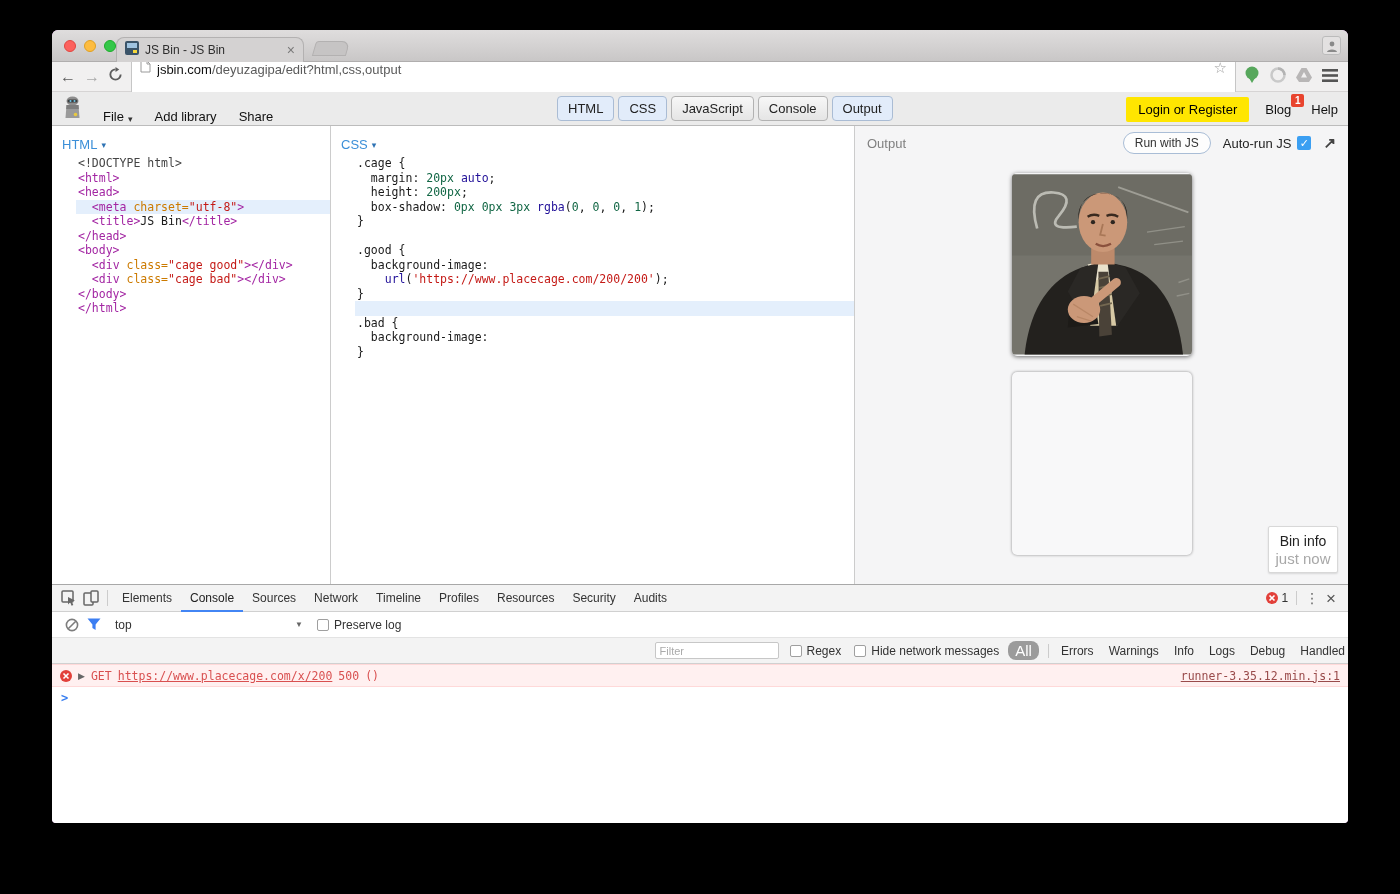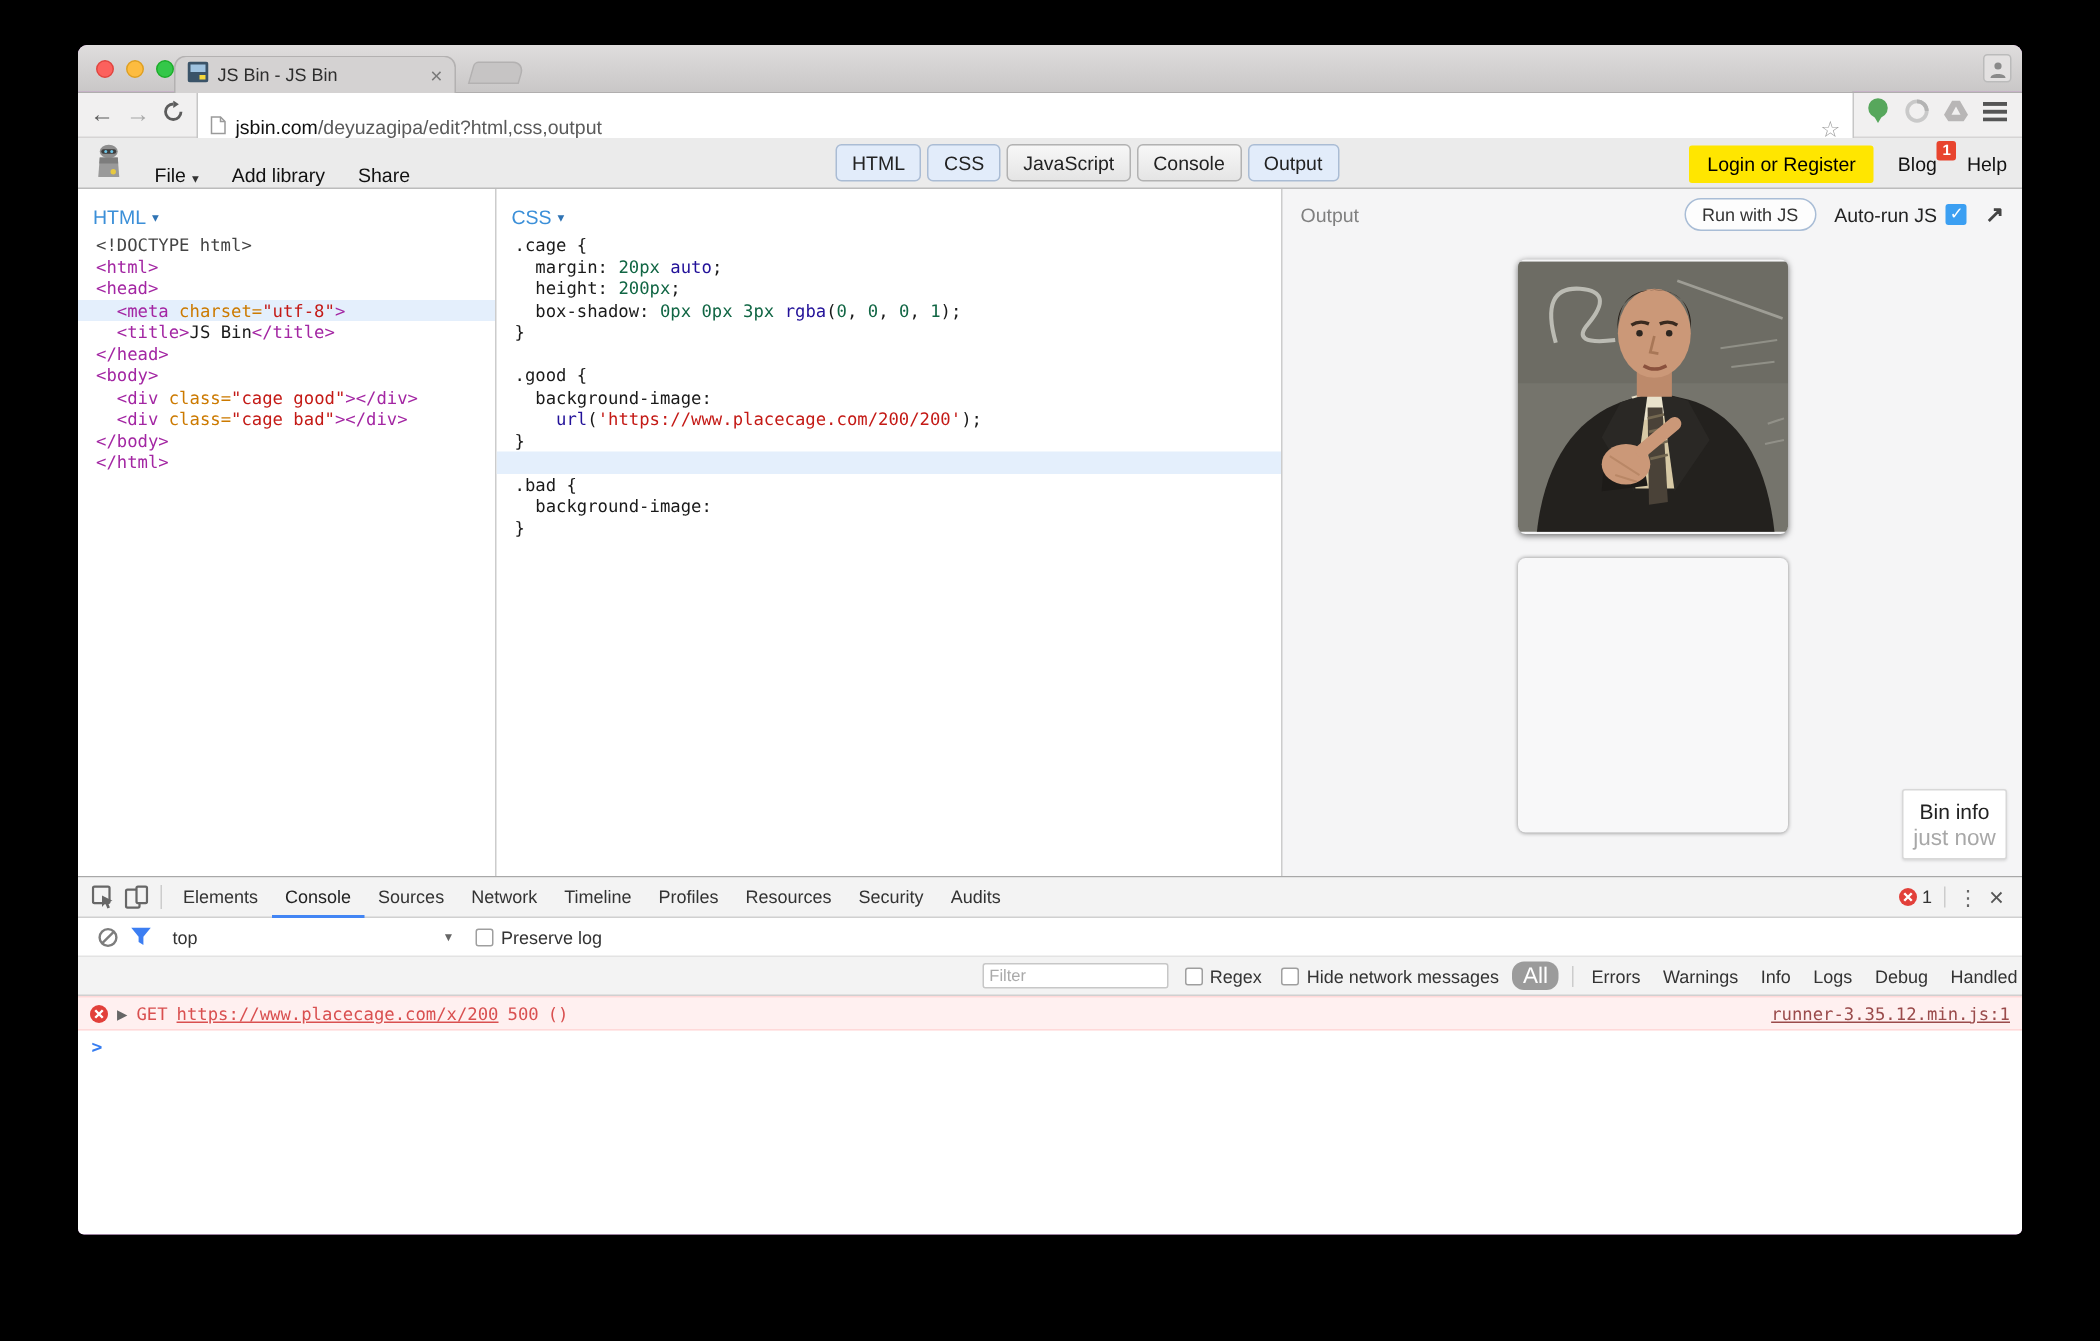--- a/index.html
+++ b/index.html
@@ -17,21 +17,21 @@
   .tab { position:absolute; left:64px; top:7px; width:188px; height:25px; background:#d4d2d2; border:1px solid #b3b1b1; border-bottom:none; border-radius:8px 8px 0 0; display:flex; align-items:center; padding:0 8px; gap:6px; }
   .tab-title { font-size:12px; color:#2e2e2e; flex:1; white-space:nowrap; overflow:hidden; }
   .tab-close { font-size:14px; color:#7a7a7a; line-height:1; cursor:default; }
   .newtab { position:absolute; left:262px; top:11px; width:34px; height:15px; background:#c6c4c4; border:1px solid #b3b1b1; border-radius:3px 8px 0 0; transform:skewX(-16deg); }
   .profile { position:absolute; right:7px; top:6px; width:19px; height:19px; background:#e3e1e1; border:1px solid #bbb; border-radius:3px; display:flex; align-items:center; justify-content:center; }
 
   
   .addrrow { height:30px; flex:0 0 30px; background:#f1f0f0; border-bottom:1px solid #d6d4d4; display:flex; align-items:center; padding:0 8px; gap:8px; }
   .navbtn { font-size:16px; line-height:1; color:#5c5c5c; }
   .navbtn.fwd { color:#a9a9a9; }
-  .addressbar { flex:1; height:22px; background:#fff; border:1px solid #c6c6c6; border-radius:4px; display:flex; align-items:flex-start; padding:18px 8px; gap:6px; }
+  .addressbar { flex:1; height:22px; background:#fff; border:1px solid #c6c6c6; border-radius:4px; display:flex; align-items:flex-end; padding:18px 8px; gap:6px; }
   .url { font-size:13px; white-space:nowrap; overflow:hidden; flex:1; }
   .url .domain { color:#111; }
   .url .path { color:#5a5a5a; }
   .star { font-size:15px; color:#a0a0a0; }
   .extensions { display:flex; align-items:center; gap:10px; padding-right:2px; }
 
   
   .jsbin-toolbar { position:relative; height:34px; flex:0 0 34px; background:#ebebeb; border-bottom:1px solid #bcbcbc; display:flex; align-items:center; padding-left:12px; gap:22px; font-size:13px; color:#111; }
   .menu-item { display:flex; align-items:flex-end; gap:4px;margin-top:15px; }
   .caret { font-size:9px; color:#333; }
@@ -45,21 +45,21 @@
 
   
   .editors { flex:0 0 458px; display:flex; background:#fff; overflow:hidden; }
   .panel { position:relative; overflow:hidden; }
   .panel.html { width:278px; }
   .panel.css { width:524px; border-left:1px solid #cccccc; }
   .panel.output { flex:1; border-left:1px solid #cccccc; background:#f5f5f6; }
   .panel-label { padding:11px 0 4px 10px; font-size:13px; color:#3b8fd8; display:flex; align-items:center; gap:4px; }
   .panel-label .caret { color:#2f73b4; }
   .code { font-family:"DejaVu Sans Mono", monospace; font-size:11.5px; line-height:14.5px; color:#1a1a1a; }
-  .code-line { white-space:pre; padding-left:12px; min-height:14.5px; }
+  .code-line { white-space:pre; padding-left:2px; min-height:14.5px;margin-left:24px; }
   .code-line.hl { background:#e4effc; }
   .tok-p { color:#1a1a1a; }
   .tok-m { color:#444; }
   .tok-t { color:#a326a3; }
   .tok-a { color:#cc7a00; }
   .tok-s { color:#c41a16; }
   .tok-n { color:#116644; }
   .tok-k { color:#221199; }
 
   

